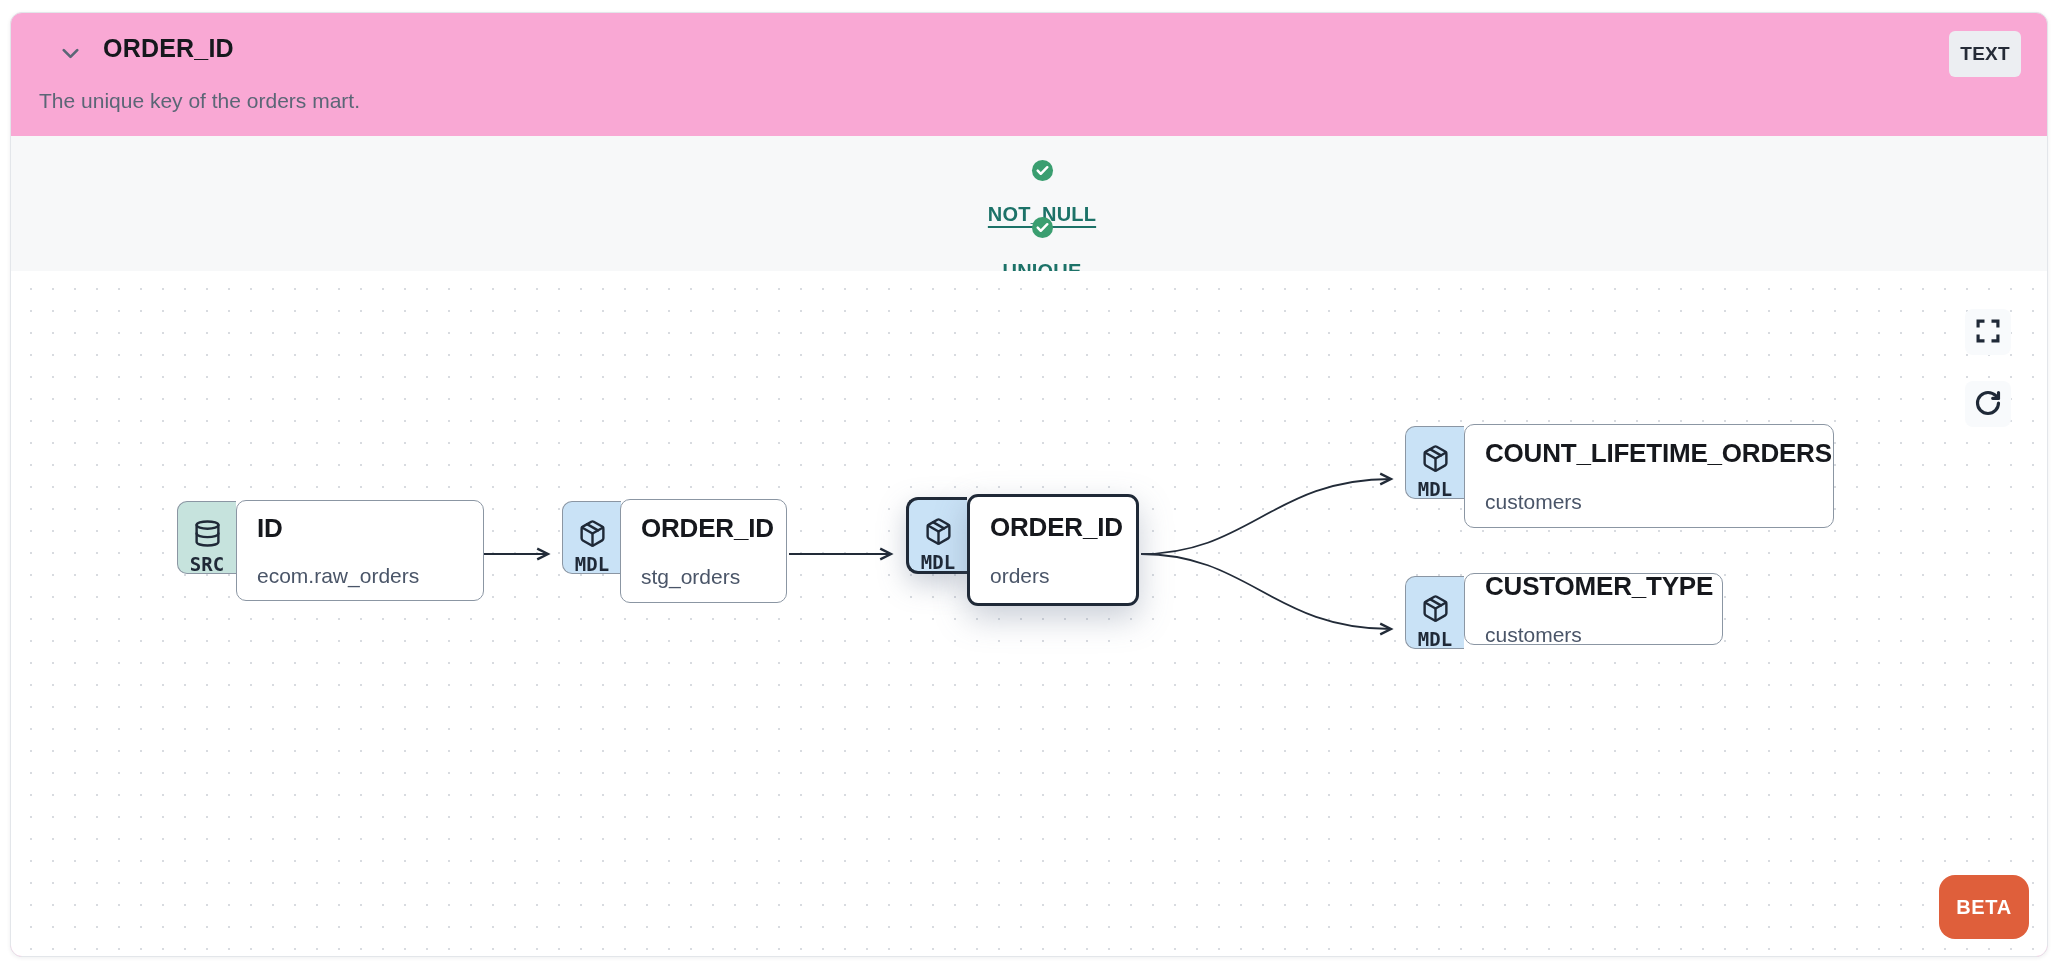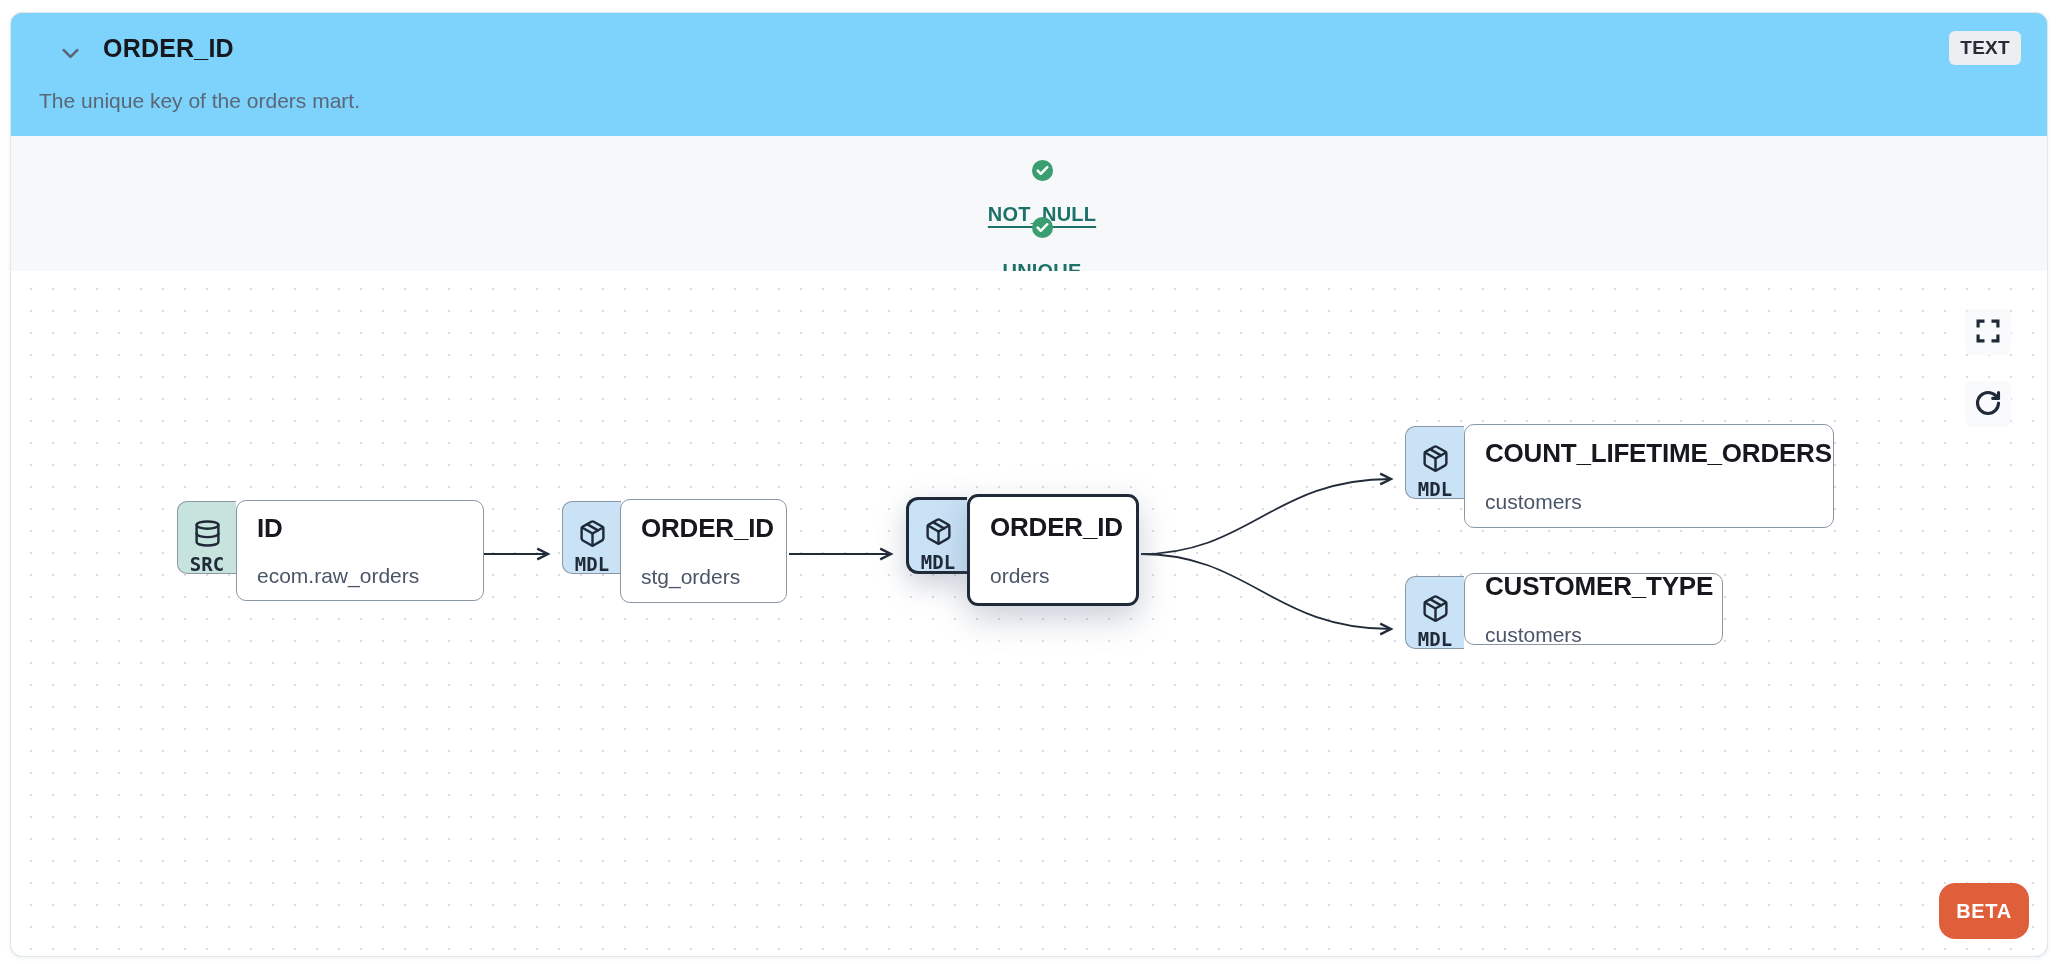--- a/index.html
+++ b/index.html
@@ -1,28 +1,28 @@
 <!DOCTYPE html>
 <html><head>
 <meta charset="utf-8">
 <style>
   * { margin:0; padding:0; box-sizing:border-box; }
   html,body { width:2058px; height:964px; background:#ffffff; font-family:"Liberation Sans", sans-serif; overflow:hidden; }
 
   .panel {
     position:absolute; left:10px; top:12px; width:2038px; height:945px;
-    background:#7dd3fc; border:1px solid #e3e6ea; border-radius:12px;
+    background:#f9a8d4; border:1px solid #e3e6ea; border-radius:12px;
     box-shadow:0 1px 4px rgba(16,24,40,.07);
     overflow:hidden;
   }
 
   
   .hdr-chevron { position:absolute; left:45px; top:28px; width:28px; height:28px; display:flex; align-items:center; justify-content:center; background:none; border:none; cursor:pointer; }
   .hdr-title { position:absolute; left:92px; top:21px; font-size:25px; font-weight:600; color:#16181d; letter-spacing:.2px; }
-  .type-badge { position:absolute; right:26px; top:18px; background:#eceef2; color:#252b37; font-size:19px; font-weight:600; padding:6px 11px; border-radius:6px; letter-spacing:.3px;text-align:center; }
+  .type-badge { position:absolute; right:26px; top:18px; background:#eceef2; color:#252b37; font-size:19px; font-weight:600; padding:12px 11px; border-radius:6px; letter-spacing:.3px;text-align:center; }
   .hdr-desc { position:absolute; left:28px; top:76px; font-size:21px; color:#5b6676; }
 
   
   .tests { position:absolute; left:0; top:123px; width:100%; height:135px; background:#f7f8f9; padding:23px 0 0 26px; display:flex; flex-direction:column; gap:33px; }
   .test-row { display:flex; align-items:center; gap:17px; height:24px;flex-direction:column; }
   .test-link { font-size:20px; font-weight:600; color:#1c7268; text-decoration:underline; text-underline-offset:5px; text-decoration-thickness:1.5px; cursor:pointer; letter-spacing:.2px; }
 
   
   .canvas {
     position:absolute; left:0; top:258px; width:2038px; height:687px;
@@ -58,21 +58,21 @@
   .n2 { left:895px; top:223px; } .n2 .badge { left:0; top:3px; } .n2 .ncard { left:61px; top:0; width:172px; height:112px; }
   .n3 { left:1394px; top:153px; } .n3 .badge { left:0; top:2px; } .n3 .ncard { left:59px; top:0; width:370px; height:104px; }
   .n4 { left:1394px; top:302px; } .n4 .badge { left:0; top:3px; } .n4 .ncard { left:59px; top:0; width:259px; height:72px; }
 
   
   .ctl { position:absolute; width:46px; height:46px; border:none; border-radius:8px; background:#f8fafc; display:flex; align-items:center; justify-content:center; cursor:pointer; }
   .ctl.fullscreen { right:38px; top:38px; }
   .ctl.refresh { right:38px; top:110px; }
 
   .beta {
-    position:absolute; right:20px; bottom:19px; width:90px; height:56px; border-radius:16px;
+    position:absolute; right:20px; bottom:19px; width:90px; height:64px; border-radius:16px;
     background:#df5f3b; color:#ffffff; font-size:20px; font-weight:700; letter-spacing:.6px;
     display:flex; align-items:center; justify-content:center;
   }
 </style>
 </head>
 <body>
 
 <div class="panel">
 
   <button class="hdr-chevron">

